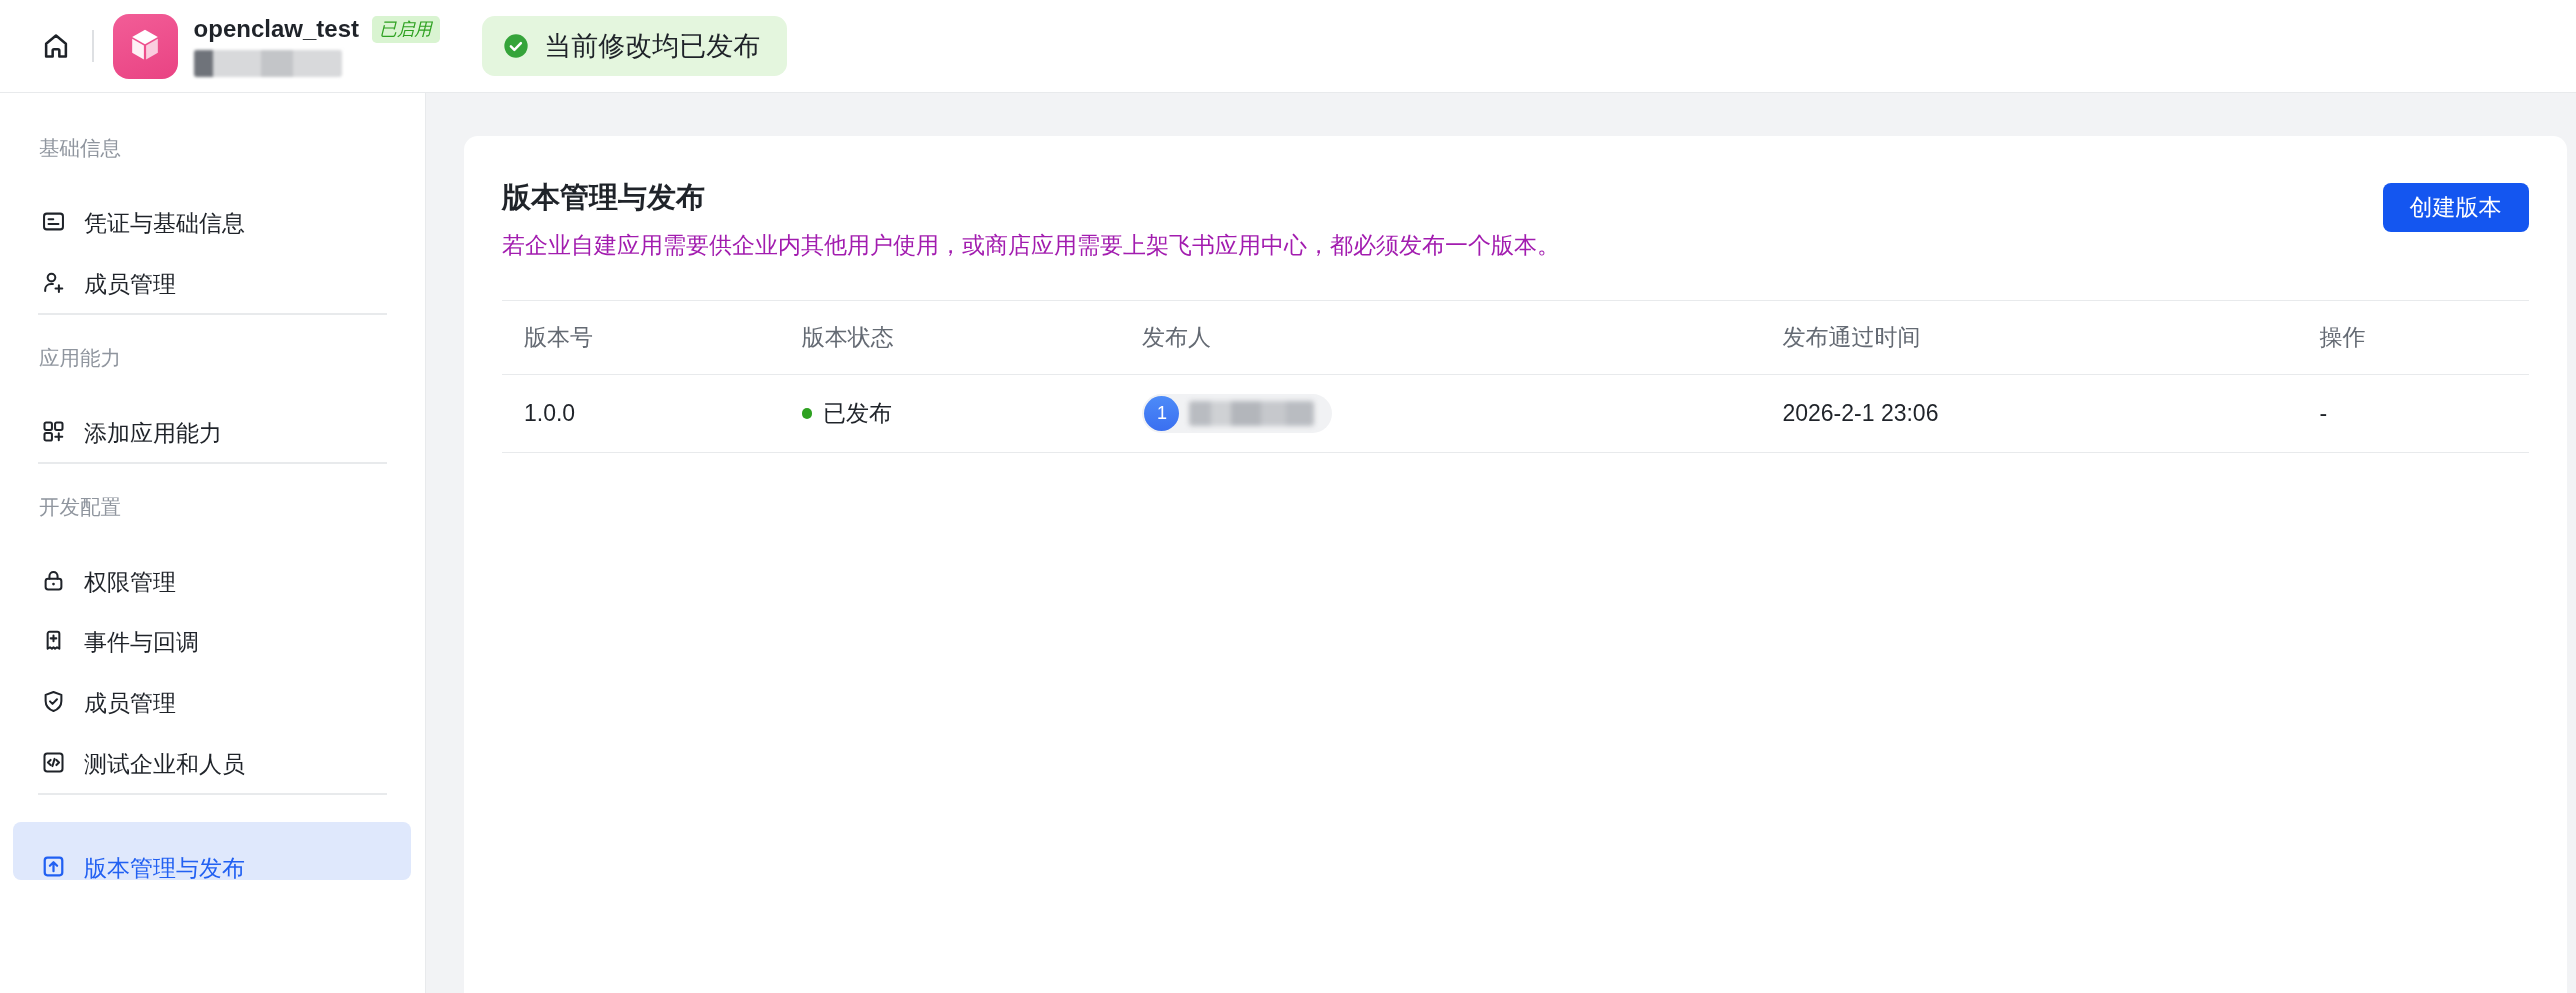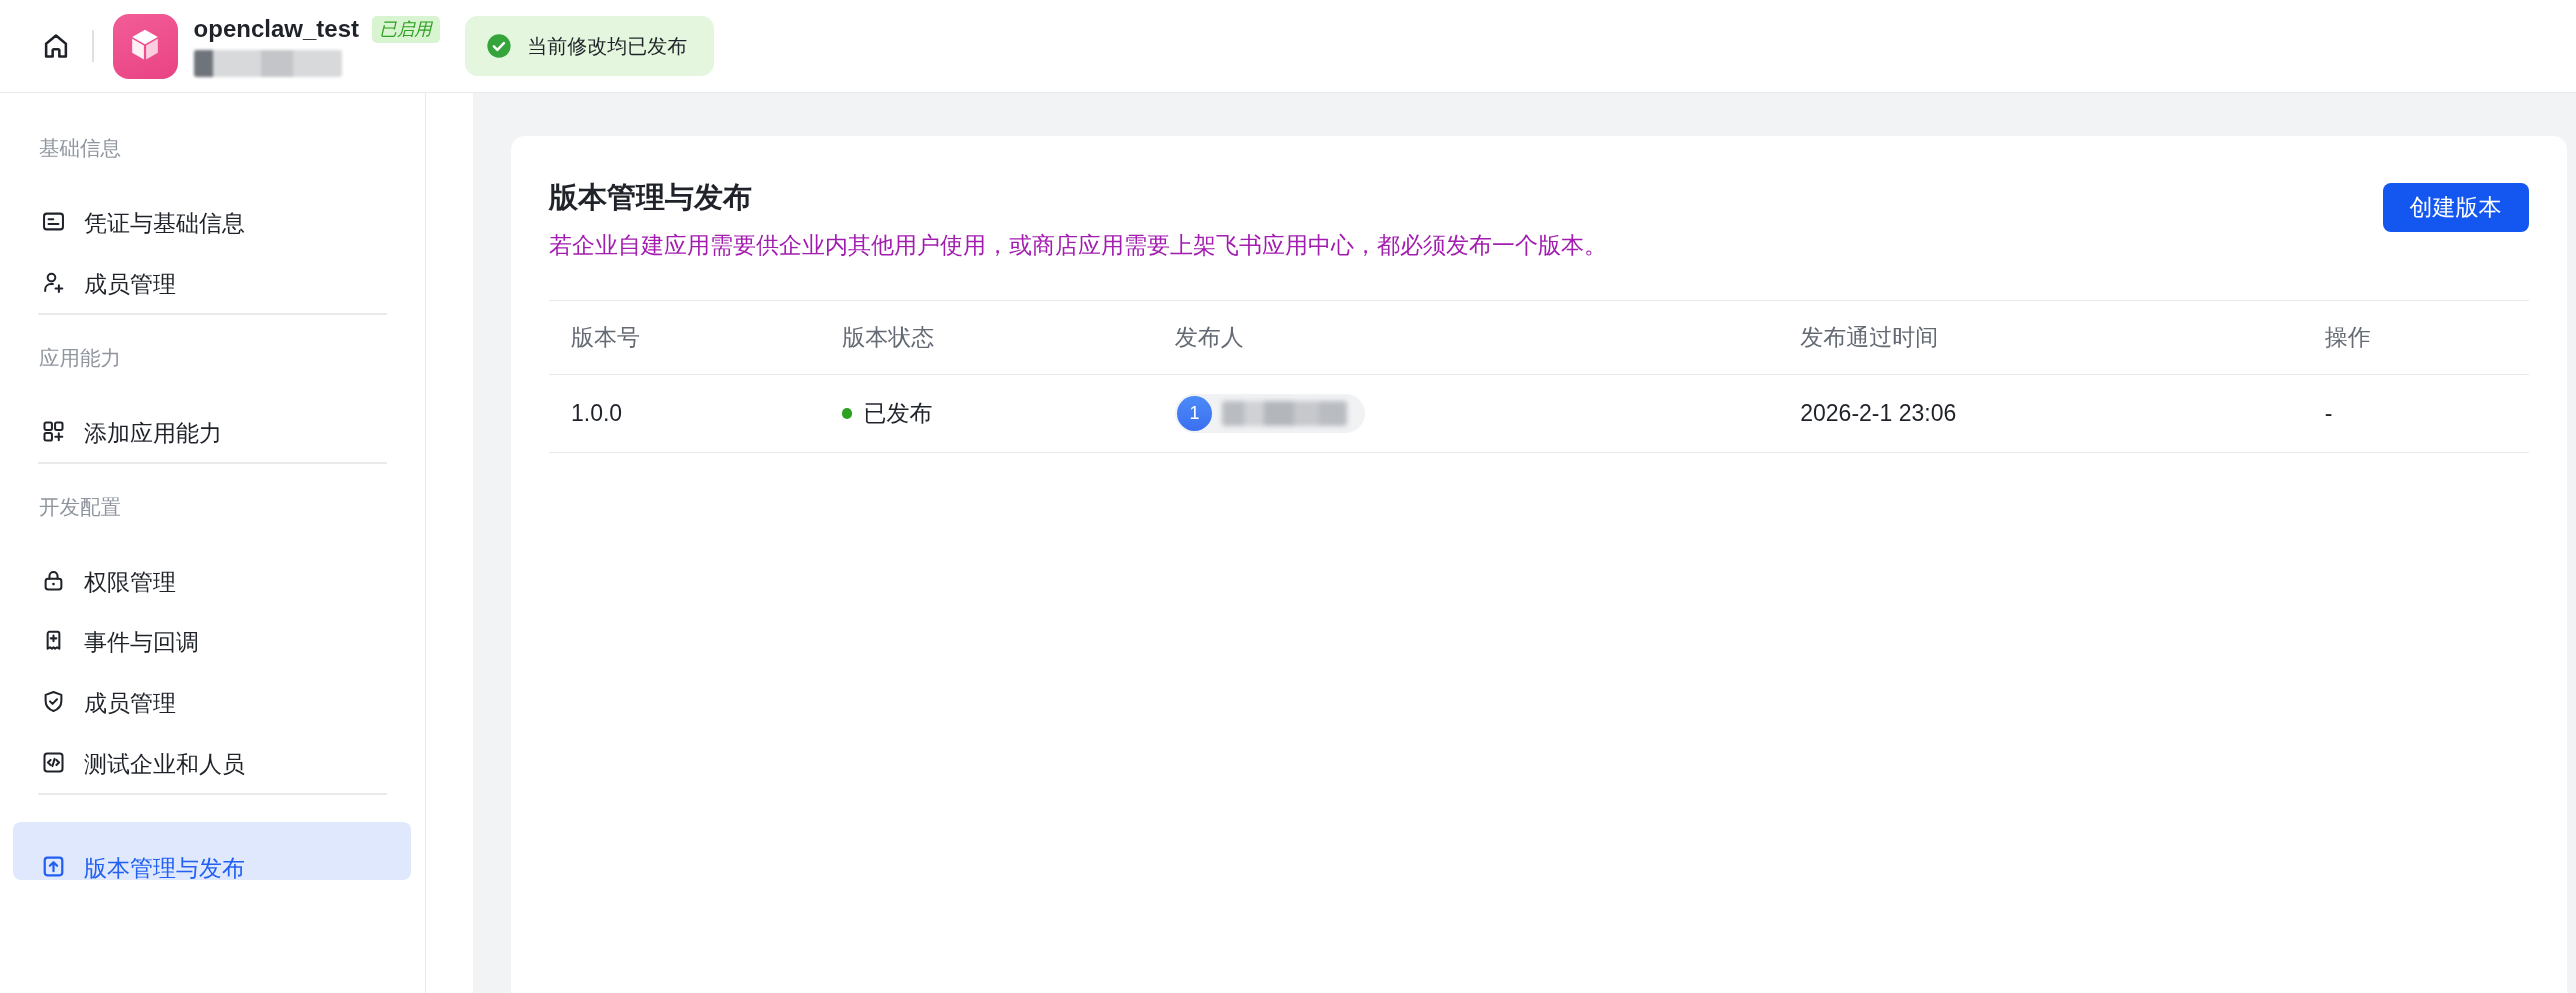--- a/index.html
+++ b/index.html
@@ -19,25 +19,25 @@
   .app-meta { display:flex; flex-direction:column; justify-content:center; }
   .app-name-row { display:flex; align-items:center; gap:12.6px; }
   .app-name { font-size:24px; font-weight:700; color:#1f2329; line-height:28px; }
   .enabled-badge { font-size:17.4px; line-height:17.4px; color:#2ea121; background:#d9f4d1;
     padding:4.7px 8px; border-radius:4.7px; font-weight:500;font-style:italic; }
   .redacted-line { margin-top:6.3px; width:148px; height:27px; border-radius:2.4px;
     overflow:hidden; display:flex; filter:blur(1.6px); }
   .redacted-line .dark { width:19px; background:#6f737a; }
   .redacted-line .light { flex:1; background:#d8d9db; }
   .redacted-line .mid { width:32px; background:#c3c5c8; }
-  .publish-pill { margin-left:25px; height:60px; display:flex; align-items:center; gap:14px;
-    background:#e4f6de; border-radius:12.6px; padding:0 27px 0 20.5px; font-size:20px; color:#1f2329; }
-
-  
-  .body-wrap { display:flex; height:901px;gap:47px; }
+  .publish-pill { margin-left:42px; height:60px; display:flex; align-items:center; gap:14px;
+    background:#e4f6de; border-radius:12.6px; padding:0 27px 0 20.5px; font-size:27px; color:#1f2329; }
+
+  
+  .body-wrap { display:flex; height:901px; }
 
   
   .sidebar { width:426px; flex:none; background:#fff; border-right:1.6px solid #e8eaec;
     padding-top:39px; overflow:hidden; }
   .section-label { font-size:20.5px; color:#8f959e; padding:0 39px; height:32px;
     display:flex; align-items:center; margin-bottom:19px; }
   .side-item { height:52px; margin:0 14px 8.7px 12.6px; padding-left:27px; border-radius:8px;
     display:flex; align-items:flex-end; gap:17.4px; cursor:pointer; color:#1f2329; }
   .side-item .label { font-size:23px; font-weight:500; line-height:1; }
   .side-item .icn { width:27px; height:27px; flex:none; color:#1f2329; }

